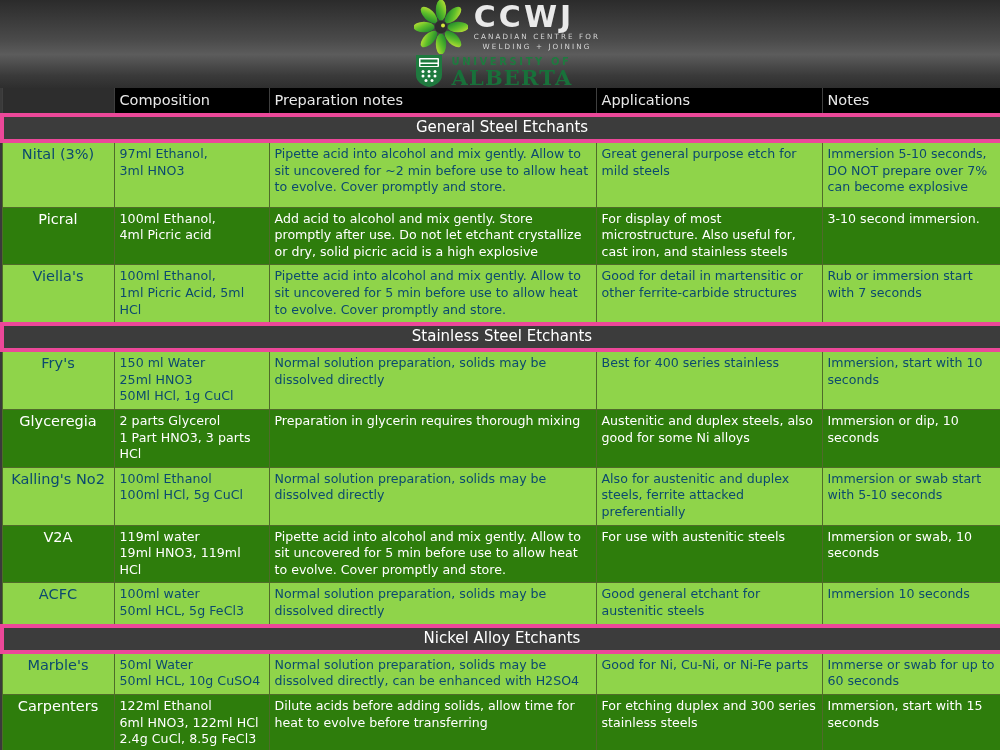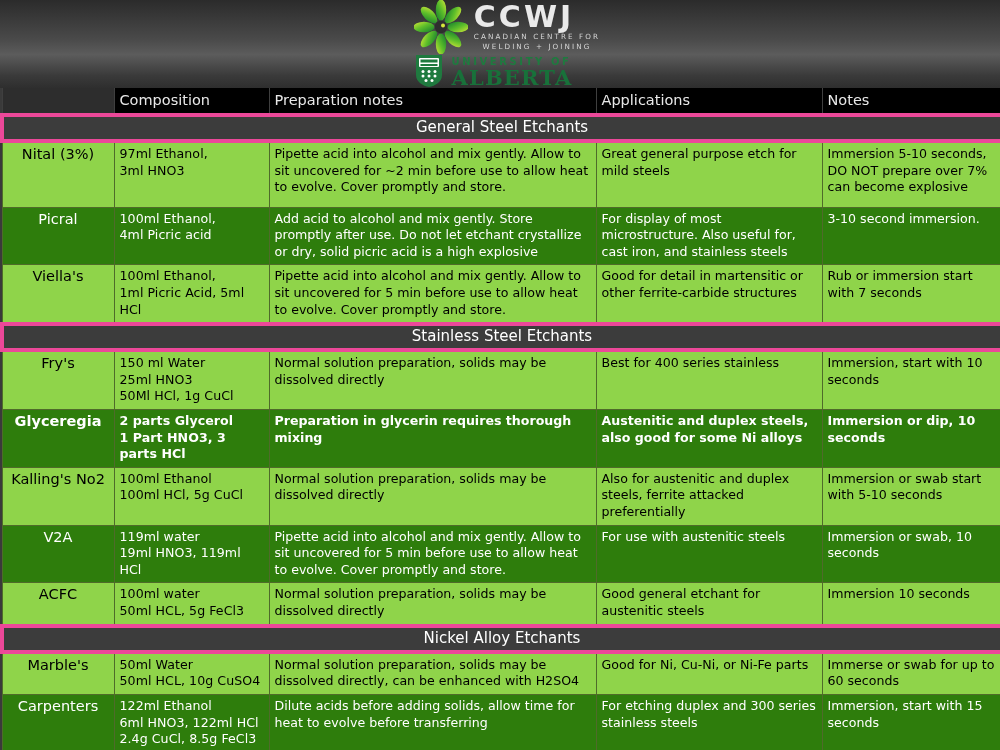--- a/index.html
+++ b/index.html
@@ -112,21 +112,21 @@
     background: #3c3c3c;
     color: #ffffff;
     font-size: 15px;
     text-align: center;
     padding: 1px 0 3px 0;
     height: 22px;
     border: 4px solid #ec4899;
     vertical-align: middle;
   }
 
-  tr.light td { background: #8fd44a; color: #000000; }
+  tr.light td { background: #8fd44a; color: #0c4a6e; }
   tr.dark  td { background: #2e7d0c; color: #ffffff; }
 
   td.name {
     text-align: center;
     vertical-align: middle;
     font-size: 14.5px;
     padding: 2px 3px;
     line-height: 1.25;
   }
   td.comp, td.prep, td.app, td.notes {
@@ -136,21 +136,21 @@
   }
   td.comp { letter-spacing: 0.05px; }
 
   .rowwrap { display: block; }
 
   
   tr.h1 td { height: 66px; }
   tr.h2 td { height: 49px; }
   tr.h3 td { height: 52px; }
   tr.h4 td { height: 53px; }
-  tr.h5 td { height: 31px; font-weight: bold; }
+  tr.h5 td { height: 31px; }
   tr.h6 td { height: 32px; }
   tr.h7 td { height: 49px; }
   tr.h8 td { height: 37px; }
   tr.h9 td { height: 39px; }
   tr.h10 td { height: 54px; margin-top: 44px; }
 </style>
 </head>
 <body>
 
 <div class="header">

